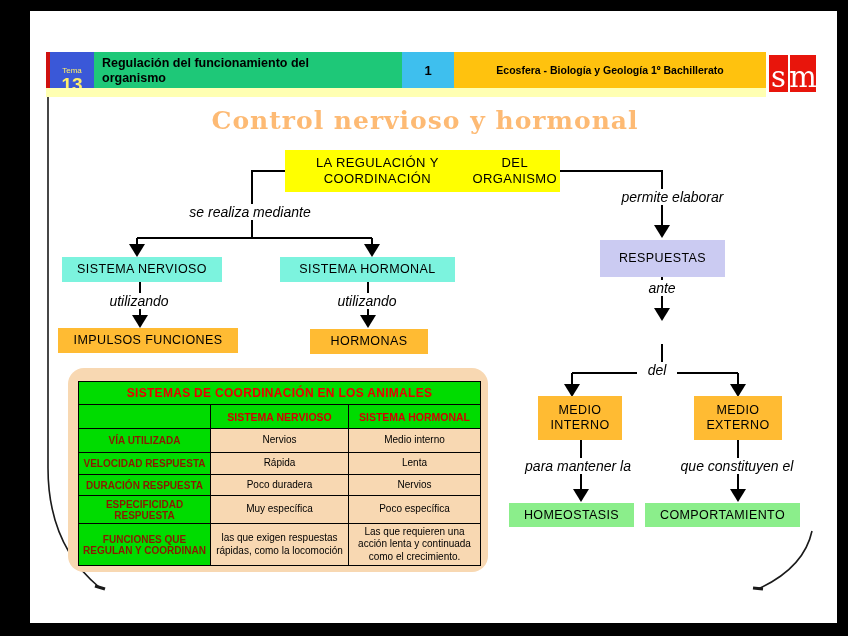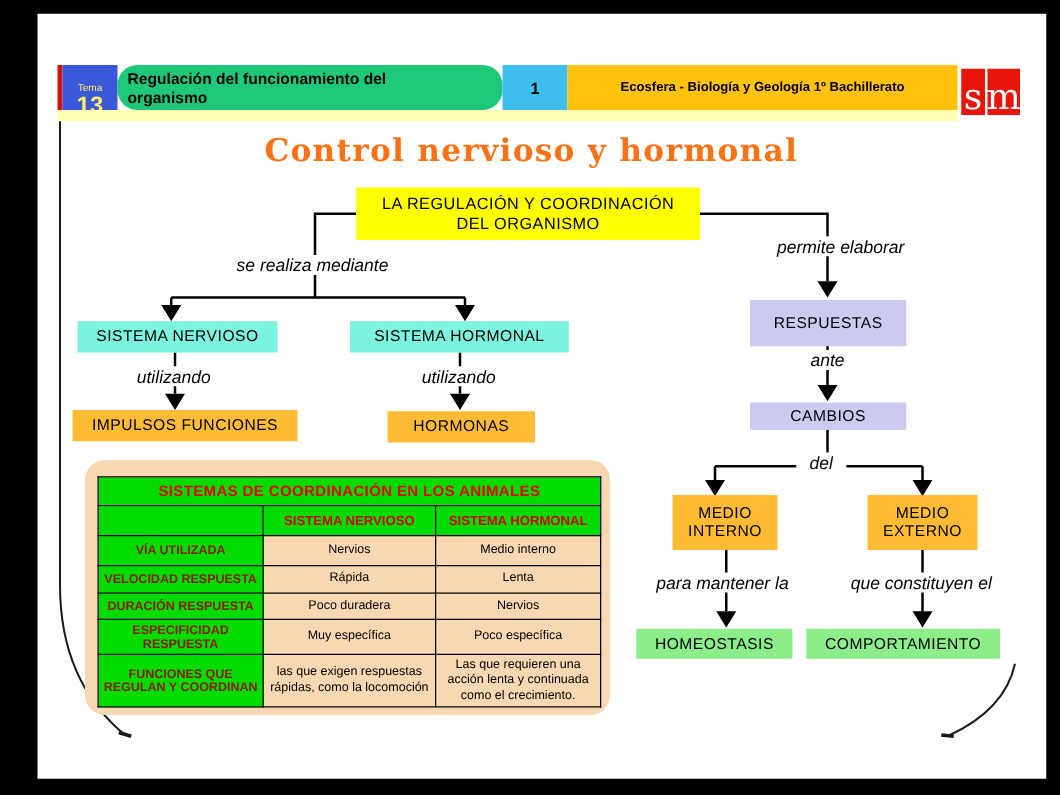--- a/index.html
+++ b/index.html
@@ -8,39 +8,39 @@
   .slide{position:absolute;left:30px;top:11px;width:807px;height:612px;background:#ffffff;}
   .abs{position:absolute;}
 
   
   .hdr-red{left:46px;top:52px;width:4px;height:36px;background:#cf1110;}
   .hdr-blue{left:50px;top:52px;width:44px;height:36px;background:#3a58d8;color:#ffef6a;
             text-align:center;line-height:1;}
   .hdr-blue .tema{font-size:8px;font-weight:normal;padding-top:15px;}
   .hdr-blue .num{font-size:19px;font-weight:bold;}
   .hdr-green{left:94px;top:52px;width:308px;height:36px;background:#1ec878;color:#000;
-             font-size:12.5px;font-weight:bold;padding:4px 8px;box-sizing:border-box;line-height:1.2;border-radius:16px;}
+             font-size:12.5px;font-weight:bold;padding:4px 8px;box-sizing:border-box;line-height:1.2;}
   .hdr-cyan{left:402px;top:52px;width:52px;height:36px;background:#3ebfee;color:#000;
             font-size:13px;font-weight:bold;display:flex;align-items:center;justify-content:center;}
   .hdr-orange{left:454px;top:52px;width:312px;height:36px;background:#ffc20e;color:#000;
               font-size:10.5px;font-weight:bold;display:flex;align-items:center;justify-content:center;text-align:center;}
   .hdr-strip{left:46px;top:88px;width:720px;height:9px;background:#ffffb2;}
   .logo-box{top:55px;height:37px;background:#e8150c;color:#fff;display:flex;align-items:flex-end;
             justify-content:center;font-family:"DejaVu Serif",serif;font-size:29px;line-height:0.95;}
   .logo-s{left:769px;width:19px;}
   .logo-m{left:790px;width:26px;}
 
   
-  .page-title{left:30px;top:106px;width:790px;text-align:center;color:#f97316;
+  .page-title{left:30px;top:106px;width:790px;text-align:center;color:#fdba74;
               font-family:"DejaVu Serif",serif;font-weight:bold;font-size:25px;letter-spacing:1px;}
 
   
   .node{display:flex;align-items:center;justify-content:center;text-align:center;
         color:#000;font-size:12.5px;letter-spacing:.4px;line-height:1.2;}
-  .n-root{left:285px;top:150px;width:275px;height:42px;background:#ffff00;flex-direction:column;font-size:13px;}
+  .n-root{left:285px;top:150px;width:275px;height:42px;background:#ffff00;flex-direction:row;font-size:13px;}
   .n-cyan1{left:62px;top:257px;width:160px;height:25px;background:#7cf3de;}
   .n-cyan2{left:280px;top:257px;width:175px;height:25px;background:#7cf3de;}
   .n-org1{left:58px;top:328px;width:180px;height:25px;background:#ffbb33;}
   .n-org2{left:310px;top:329px;width:118px;height:25px;background:#ffbb33;}
   .n-pur1{left:600px;top:240px;width:125px;height:37px;background:#cbcbf2;}
   .n-pur2{left:600px;top:322px;width:125px;height:22px;background:#cbcbf2;}
   .n-mi{left:538px;top:396px;width:84px;height:44px;background:#ffbb33;}
   .n-me{left:694px;top:396px;width:88px;height:44px;background:#ffbb33;}
   .n-grn1{left:509px;top:503px;width:125px;height:24px;background:#8bee8b;}
   .n-grn2{left:645px;top:503px;width:155px;height:24px;background:#8bee8b;}
@@ -143,21 +143,20 @@
   <div class="abs node n-cyan2">SISTEMA HORMONAL</div>
 
   <div class="abs clabel l-util1">utilizando</div>
   <div class="abs clabel l-util2">utilizando</div>
 
   <div class="abs node n-org1">IMPULSOS FUNCIONES</div>
   <div class="abs node n-org2">HORMONAS</div>
 
   <div class="abs node n-pur1">RESPUESTAS</div>
   <div class="abs clabel l-ante">ante</div>
-  <div class="abs node n-pur2">CAMBIOS</div>
   <div class="abs clabel l-del">del</div>
 
   <div class="abs node n-mi">MEDIO INTERNO</div>
   <div class="abs node n-me">MEDIO EXTERNO</div>
 
   <div class="abs clabel l-mantener">para mantener la</div>
   <div class="abs clabel l-constituyen">que constituyen el</div>
 
   <div class="abs node n-grn1">HOMEOSTASIS</div>
   <div class="abs node n-grn2">COMPORTAMIENTO</div>

